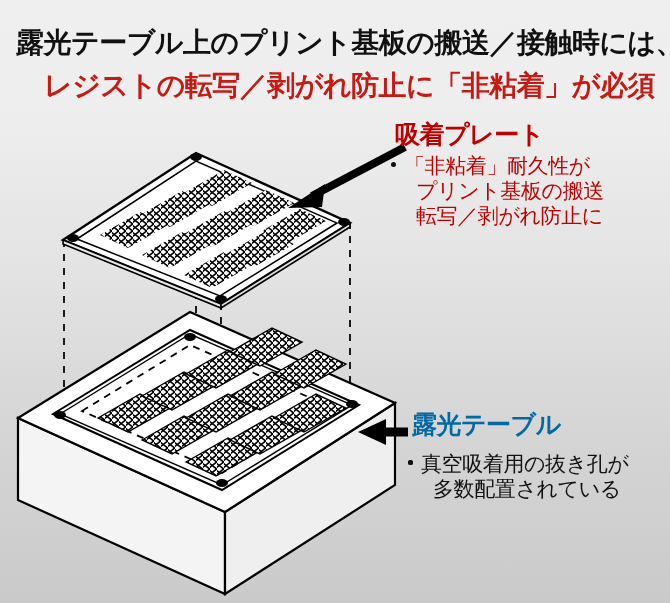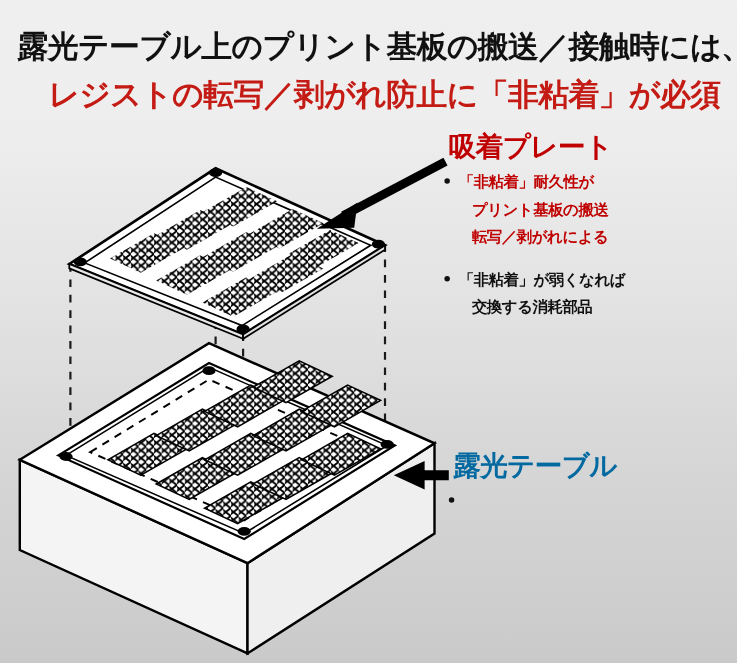--- a/index.html
+++ b/index.html
@@ -27,37 +27,37 @@
   .callout-title{
     font-weight:700;font-size:25px;line-height:1;white-space:nowrap;
     letter-spacing:-0.5px;
   }
   .title-red{color:#c00000;}
   .title-black{color:#0369a1;}
   .bullet-list{margin:0;padding:0;list-style:none;}
   .bullet{
     position:relative;
     padding-left:13px;
-    font-weight:700;
-    font-size:14px;
+    font-weight:400;
+    font-size:21px;
     line-height:25px;
     letter-spacing:-0.4px;
     white-space:nowrap;
     margin-top:6px;
   }
   .bullet .dot{
     position:absolute;left:0px;top:9px;
     width:5px;height:5px;border-radius:50%;
     background:#111111;
   }
   .bullet .cont{display:block;padding-left:12px;}
   .red-text{color:#c00000;}
   .black-text{color:#111111;}
 
-  #callout-plate{left:404px;top:122px;}
+  #callout-plate{left:391px;top:122px;}
   #callout-plate .callout-title{margin-left:4px;}
   #callout-table{left:408px;top:412px;}
   #callout-table .callout-title{margin-left:4px;}
 
   svg{display:block;}
   #diagram{position:absolute;left:0;top:0;}
 </style>
 </head>
 <body>
 
@@ -171,32 +171,32 @@
     </g>
   </svg>
 
   <div class="callout" id="callout-plate">
     <div class="callout-title title-red">吸着プレート</div>
     <ul class="bullet-list">
       <li class="bullet red-text">
         <span class="dot"></span>
         <span>「非粘着」耐久性が</span>
         <span class="cont">プリント基板の搬送</span>
-        <span class="cont">転写／剥がれによる</span>
-      </li>
-      <li class="bullet black-text" style="margin-top:14px;">
-        <span class="dot"></span>
-        <span>「非粘着」が弱くなれば</span>
-        <span class="cont">交換する消耗部品</span>
+        <span class="cont">転写／剥がれ防止に</span>
       </li>
     </ul>
   </div>
 
   <div class="callout" id="callout-table">
     <div class="callout-title title-black">露光テーブル</div>
     <ul class="bullet-list">
       <li class="bullet black-text">
         <span class="dot"></span>
       </li>
+      <li class="bullet black-text" style="margin-top:14px;">
+        <span class="dot"></span>
+        <span>真空吸着用の抜き孔が</span>
+        <span class="cont">多数配置されている</span>
+      </li>
     </ul>
   </div>
 
 </div>
 
 </body></html>

